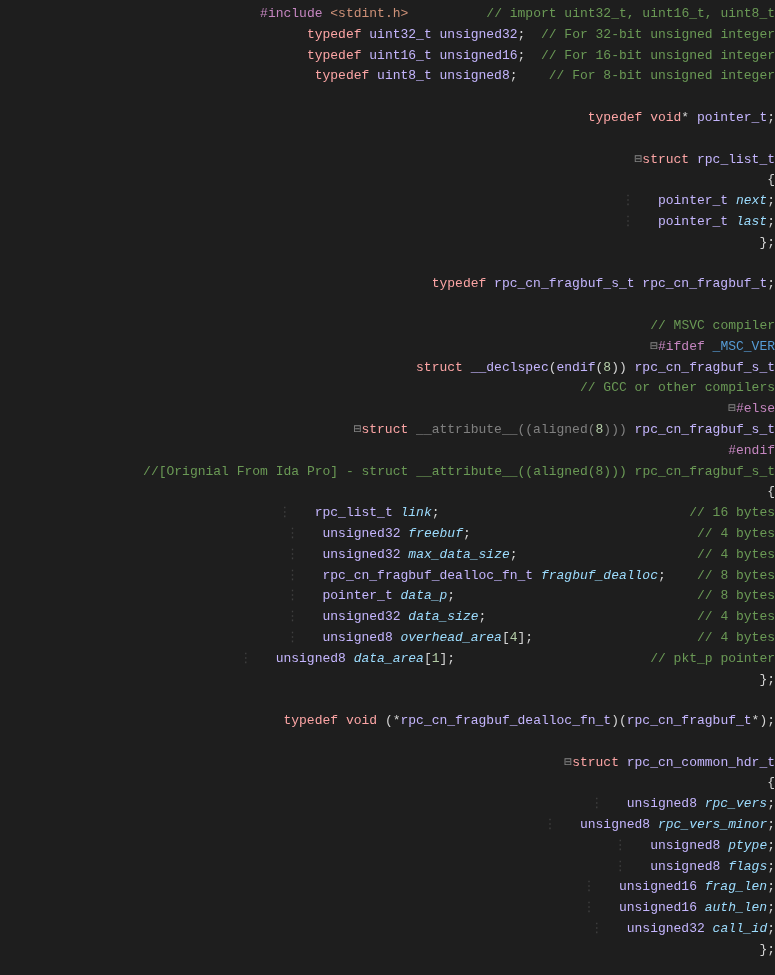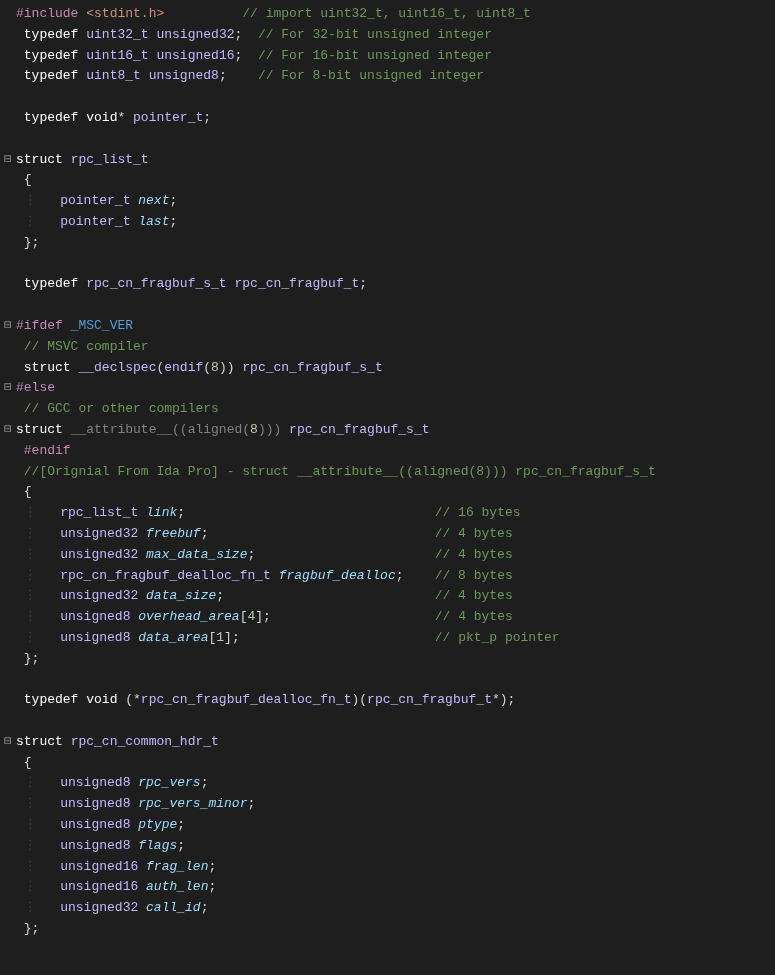--- a/index.html
+++ b/index.html
@@ -11,30 +11,31 @@
     line-height: 1.6;
     color: #d4d4d4;
     width: 775px;
   }
   .editor {
     padding: 4px 0;
   }
   .line {
     white-space: pre;
     padding-left: 4px;
+    text-align: right;
   }
   .gutter {
     display: inline-block;
     width: 12px;
     color: #858585;
     cursor: pointer;
     user-select: none;
     vertical-align: top;
   }
-  .kw { color: #ffffff; }
+  .kw { color: #fca5a5; }
   .type { color: #c4b5fd; }
   .ident { color: #9cdcfe; font-style: italic; }
   .string { color: #ce9178; }
   .comment { color: #6a9955; }
   .num { color: #b5cea8; }
   .preproc { color: #c586c0; }
   .gray { color: #808080; }
   .define { color: #569cd6; }
   .guide { color: #404040; }
 </style>
@@ -50,33 +51,34 @@
     <div class="line"><span class="gutter"></span><span> <span class="kw">typedef</span> <span class="kw">void</span>* <span class="type">pointer_t</span>;</span></div>
     <div class="line"><span class="gutter"></span><span> </span></div>
     <div class="line"><span class="gutter">⊟</span><span><span class="kw">struct</span> <span class="type">rpc_list_t</span></span></div>
     <div class="line"><span class="gutter"></span><span> {</span></div>
     <div class="line"><span class="gutter"></span><span> <span class="guide">⋮</span>   <span class="type">pointer_t</span> <span class="ident">next</span>;</span></div>
     <div class="line"><span class="gutter"></span><span> <span class="guide">⋮</span>   <span class="type">pointer_t</span> <span class="ident">last</span>;</span></div>
     <div class="line"><span class="gutter"></span><span> };</span></div>
     <div class="line"><span class="gutter"></span><span> </span></div>
     <div class="line"><span class="gutter"></span><span> <span class="kw">typedef</span> <span class="type">rpc_cn_fragbuf_s_t</span> <span class="type">rpc_cn_fragbuf_t</span>;</span></div>
     <div class="line"><span class="gutter"></span><span> </span></div>
+    <div class="line"><span class="gutter"></span><span> <span class="comment">// MSVC compiler</span></span></div>
     <div class="line"><span class="gutter">⊟</span><span><span class="preproc">#ifdef</span> <span class="define">_MSC_VER</span></span></div>
-    <div class="line"><span class="gutter"></span><span> <span class="comment">// MSVC compiler</span></span></div>
     <div class="line"><span class="gutter"></span><span> <span class="kw">struct</span> <span class="type">__declspec</span>(<span class="type">endif</span>(<span class="num">8</span>)) <span class="type">rpc_cn_fragbuf_s_t</span></span></div>
+    <div class="line"><span class="gutter"></span><span> <span class="comment">// GCC or other compilers</span></span></div>
     <div class="line"><span class="gutter">⊟</span><span><span class="preproc">#else</span></span></div>
-    <div class="line"><span class="gutter"></span><span> <span class="comment">// GCC or other compilers</span></span></div>
     <div class="line"><span class="gutter">⊟</span><span><span class="kw">struct</span> <span class="gray">__attribute__((aligned(</span><span class="num">8</span><span class="gray">)))</span> <span class="type">rpc_cn_fragbuf_s_t</span></span></div>
     <div class="line"><span class="gutter"></span><span> <span class="preproc">#endif</span></span></div>
     <div class="line"><span class="gutter"></span><span> <span class="comment">//[Orignial From Ida Pro] - struct __attribute__((aligned(8))) rpc_cn_fragbuf_s_t</span></span></div>
     <div class="line"><span class="gutter"></span><span> {</span></div>
     <div class="line"><span class="gutter"></span><span> <span class="guide">⋮</span>   <span class="type">rpc_list_t</span> <span class="ident">link</span>;                                <span class="comment">// 16 bytes</span></span></div>
     <div class="line"><span class="gutter"></span><span> <span class="guide">⋮</span>   <span class="type">unsigned32</span> <span class="ident">freebuf</span>;                             <span class="comment">// 4 bytes</span></span></div>
     <div class="line"><span class="gutter"></span><span> <span class="guide">⋮</span>   <span class="type">unsigned32</span> <span class="ident">max_data_size</span>;                       <span class="comment">// 4 bytes</span></span></div>
     <div class="line"><span class="gutter"></span><span> <span class="guide">⋮</span>   <span class="type">rpc_cn_fragbuf_dealloc_fn_t</span> <span class="ident">fragbuf_dealloc</span>;    <span class="comment">// 8 bytes</span></span></div>
+    <div class="line"><span class="gutter"></span><span> <span class="guide">⋮</span>   <span class="type">pointer_t</span> <span class="ident">data_p</span>;                               <span class="comment">// 8 bytes</span></span></div>
     <div class="line"><span class="gutter"></span><span> <span class="guide">⋮</span>   <span class="type">unsigned32</span> <span class="ident">data_size</span>;                           <span class="comment">// 4 bytes</span></span></div>
     <div class="line"><span class="gutter"></span><span> <span class="guide">⋮</span>   <span class="type">unsigned8</span> <span class="ident">overhead_area</span>[<span class="num">4</span>];                     <span class="comment">// 4 bytes</span></span></div>
     <div class="line"><span class="gutter"></span><span> <span class="guide">⋮</span>   <span class="type">unsigned8</span> <span class="ident">data_area</span>[<span class="num">1</span>];                         <span class="comment">// pkt_p pointer</span></span></div>
     <div class="line"><span class="gutter"></span><span> };</span></div>
     <div class="line"><span class="gutter"></span><span> </span></div>
     <div class="line"><span class="gutter"></span><span> <span class="kw">typedef</span> <span class="kw">void</span> (*<span class="type">rpc_cn_fragbuf_dealloc_fn_t</span>)(<span class="type">rpc_cn_fragbuf_t</span>*);</span></div>
     <div class="line"><span class="gutter"></span><span> </span></div>
     <div class="line"><span class="gutter">⊟</span><span><span class="kw">struct</span> <span class="type">rpc_cn_common_hdr_t</span></span></div>
     <div class="line"><span class="gutter"></span><span> {</span></div>
     <div class="line"><span class="gutter"></span><span> <span class="guide">⋮</span>   <span class="type">unsigned8</span> <span class="ident">rpc_vers</span>;</span></div>

